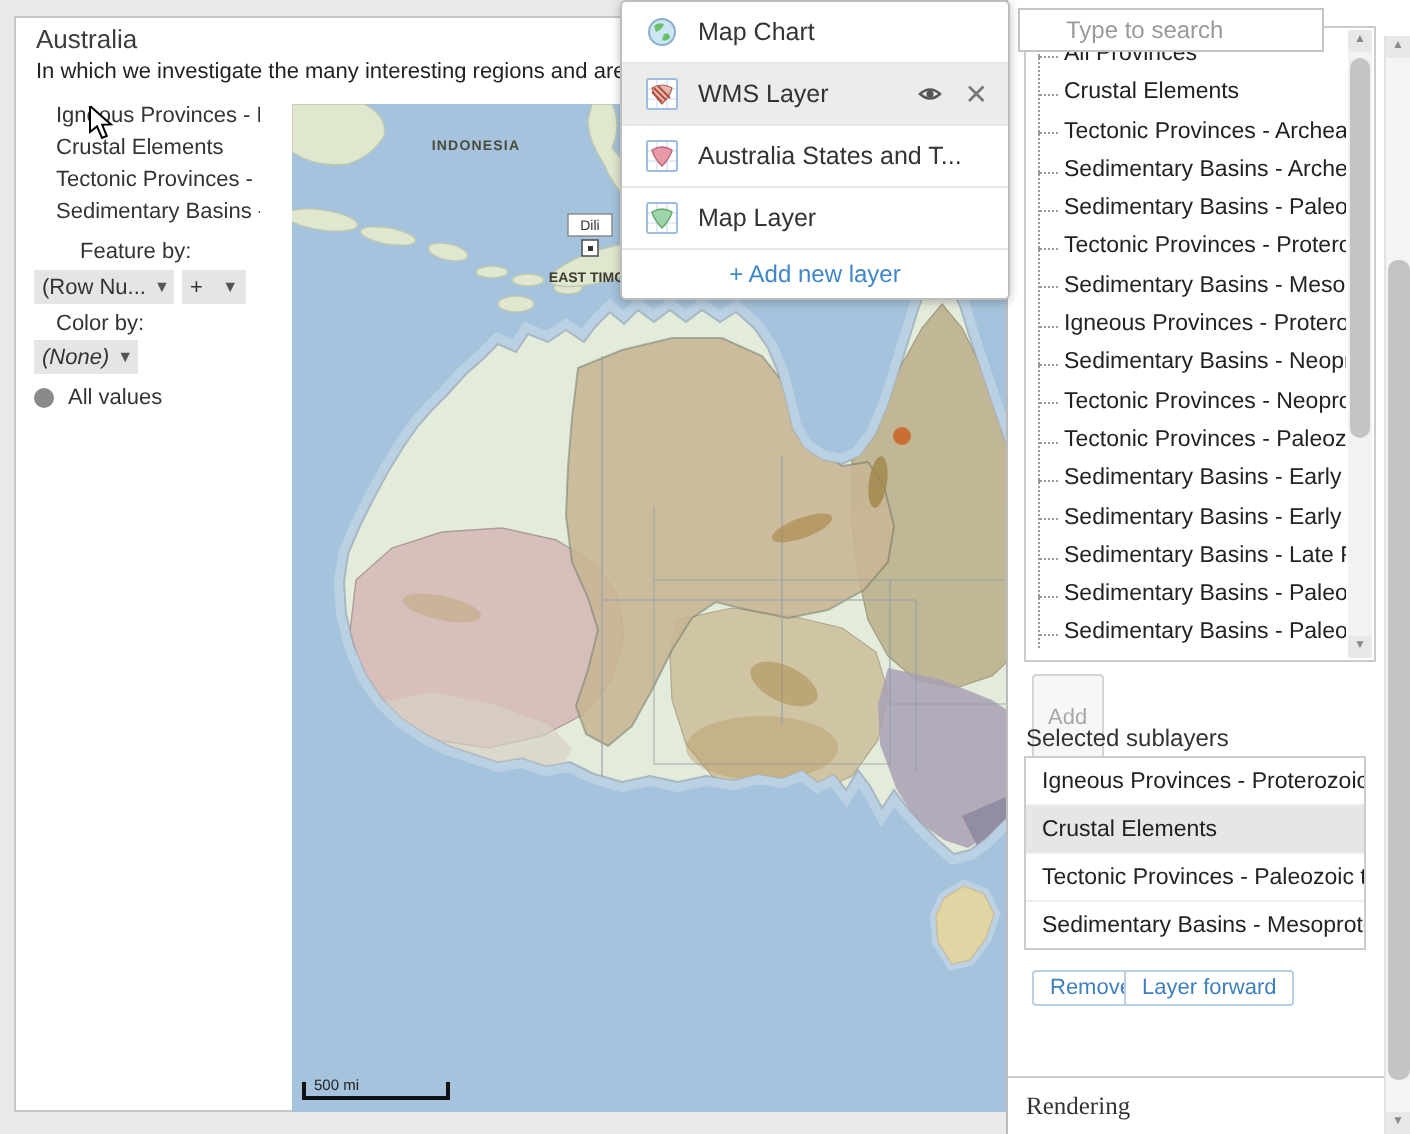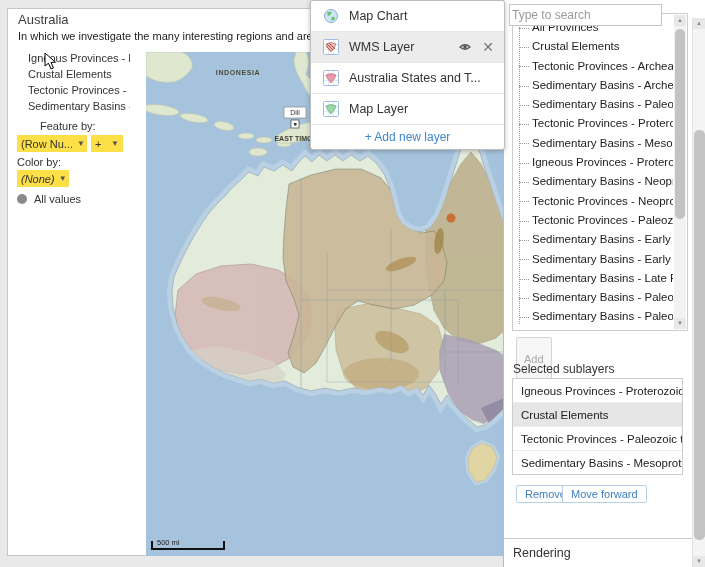--- a/index.html
+++ b/index.html
@@ -13,21 +13,21 @@
     position:absolute; left:7px; top:8px; width:496px; height:548px;
     background:#fff; border:1px solid #c6c6c6; z-index:1;
   }
   .ttl { position:absolute; left:10px; top:3px; font-size:13px; color:#3c3c3c; white-space:nowrap; }
   .desc { position:absolute; left:10px; top:21px; width:293px; font-size:11px; color:#222;
           white-space:nowrap; overflow:hidden; }
   .legend { position:absolute; left:20px; top:41px; width:102px; }
   .legend .litem { height:16px; line-height:16px; font-size:11px; color:#333;
                    white-space:nowrap; overflow:hidden; }
   .ctl-label { position:absolute; font-size:11px; color:#333; white-space:nowrap; }
-  .dd { position:absolute; height:17px; background:#fde047; font-size:11px; color:#333;
+  .dd { position:absolute; height:17px; background:#e5e5e5; font-size:11px; color:#333;
         display:flex; align-items:center; padding:0 4px; white-space:nowrap; cursor:default; }
   .dd .caret { margin-left:auto; font-size:8px; color:#555; padding-left:4px; }
   .radio-row { position:absolute; left:9px; top:184px; display:flex; align-items:center; }
   .radio-dot { width:10px; height:10px; border-radius:50%; background:#8a8a8a; margin-right:7px; }
   .radio-row span.lbl { font-size:11px; color:#333; }
   
   .mapwrap { position:absolute; left:138px; top:43px; width:373px; height:504px; overflow:hidden; }
   .cursor { position:absolute; left:36px; top:44px; z-index:3; }
   
   .popup {
@@ -39,21 +39,21 @@
   .prow.active { background:#ececec; font-weight:normal; }
   .picon { width:16px; height:16px; margin-right:10px; flex:0 0 auto; }
   .peye { margin-left:auto; cursor:pointer; }
   .px { margin-left:10px; font-size:14px; color:#777; cursor:pointer; line-height:1; }
   .paddnew { height:24px; display:flex; align-items:center; justify-content:center;
              color:#3f87c9; font-size:12px; cursor:pointer; }
   
   .rpanel { position:absolute; left:503px; top:0; width:202px; height:567px;
             background:#fff; border-left:1px solid #bbb; z-index:4; }
   .search { position:absolute; left:5px; top:4px; width:153px; height:22px;
-            border:1px solid #c5c5c5; padding:0 2px; font-size:12px; color:#b91c1c;
+            border:1px solid #c5c5c5; padding:0 23px; font-size:12px; color:#b91c1c;
             font-family:"Liberation Sans", sans-serif; z-index:3; }
   .search::placeholder { color:#9a9a9a; }
   .treebox { position:absolute; left:8px; top:13px; width:176px; height:318px;
              border:1px solid #ccc; background:#fff; overflow:hidden; z-index:2; }
   .treerows { position:absolute; left:0; top:4px; right:14px; }
   .vline { position:absolute; left:6px; top:0; height:310px; border-left:1px dotted #9a9a9a; }
   .trow { position:relative; height:19.3px; line-height:19.3px; padding-left:19px;
           font-size:11.5px; color:#222; white-space:nowrap; overflow:hidden; cursor:default; }
   .trow::before { content:""; position:absolute; left:6px; top:50%; width:10px;
                   border-top:1px dotted #9a9a9a; }
@@ -69,21 +69,21 @@
   .seltitle { position:absolute; left:9px; top:362px; font-size:12px; color:#333; }
   .selbox { position:absolute; left:8px; top:378px; width:171px; height:97px;
             border:1px solid #ccc; background:#fff; overflow:hidden; }
   .selrow { height:24px; line-height:24px; padding-left:8px; font-size:11.5px; color:#222;
             white-space:nowrap; overflow:hidden; border-bottom:1px solid #ededed; cursor:default; }
   .selrow.sel { background:#e6e6e6; }
   .btn-blue { position:absolute; font-size:11px; color:#3e7fbe; background:#fff;
               border:1px solid #b9cfe4; border-radius:2px; padding:2px 8px;
               font-family:"Liberation Sans", sans-serif; cursor:pointer; white-space:nowrap; }
   .sep { position:absolute; left:0; top:538px; width:189px; border-top:1px solid #ccc; }
-  .rendering { position:absolute; left:9px; top:546px; font-size:12.5px; color:#333; }
+  .rendering { position:absolute; left:9px; top:546px; font-size:12.5px; color:#333;font-family:Liberation Serif, serif; }
 </style>
 </head>
 <body>
 
 <div class="panel">
   <div class="ttl">Australia</div>
   <div class="desc">In which we investigate the many interesting regions and areas on Au</div>
 
   <div class="legend">
 
@@ -96,21 +96,21 @@
   <div class="ctl-label" style="left:9px; top:111px;margin-left:23px;">Feature by:</div>
   <div class="dd" style="left:9px; top:126px; width:70px;">
     <span>(Row Nu...</span>
     <span class="caret">▼</span>
   </div>
   <div class="dd" style="left:83px; top:126px; width:32px;">
     <span>+</span>
     <span class="caret">▼</span>
   </div>
 
-  <div class="ctl-label" style="left:9px; top:147px;">Color by:</div>
+  <div class="ctl-label" style="left:20px; top:147px;">Color by:</div>
   <div class="dd" style="left:9px; top:161px; width:52px;font-style:italic;">
     <span>(None)</span>
     <span class="caret">▼</span>
   </div>
 
   <div class="radio-row">
     <span class="radio-dot"></span>
     <span class="lbl">All values</span>
   </div>
 
@@ -289,21 +289,21 @@
       <div class="selrow">Igneous Provinces - Proterozoic t...</div>
 
       <div class="selrow sel">Crustal Elements</div>
 
       <div class="selrow">Tectonic Provinces - Paleozoic to...</div>
 
       <div class="selrow">Sedimentary Basins - Mesoprote...</div>
     </div>
 
   <button class="btn-blue" style="left:12px; top:485px;">Remove</button>
-  <button class="btn-blue" style="left:58px; top:485px;">Move forward</button>
+  <button class="btn-blue" style="left:58px; top:485px;">Layer forward</button>
 
   <div class="sep"></div>
   <div class="rendering">Rendering</div>
 
   <div class="sb sb-out">
     <div class="sb-arrow" style="top:0;">▲</div>
     <div class="sb-thumb" style="top:112px; height:410px; left:1px; width:11px;"></div>
     <div class="sb-arrow" style="bottom:0;">▼</div>
   </div>
 </div>

